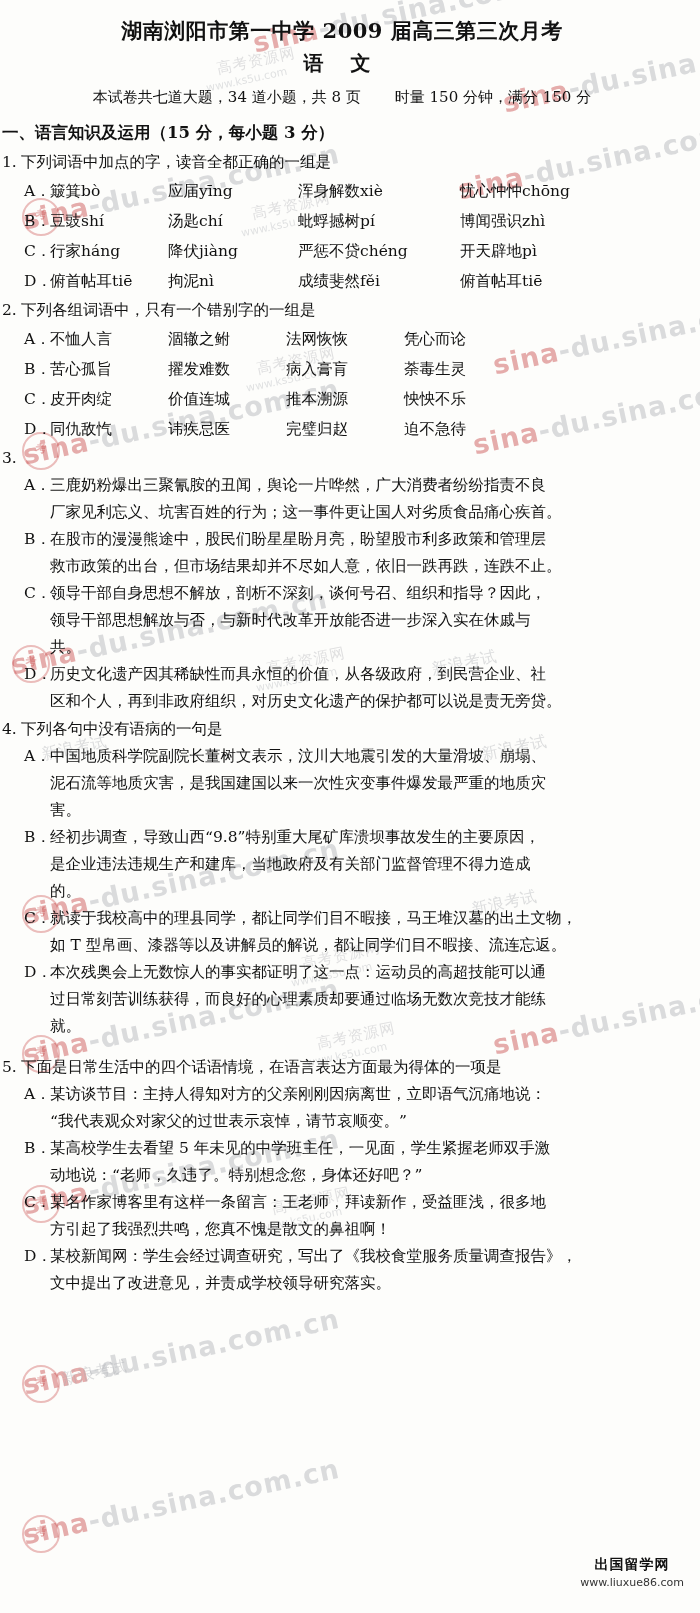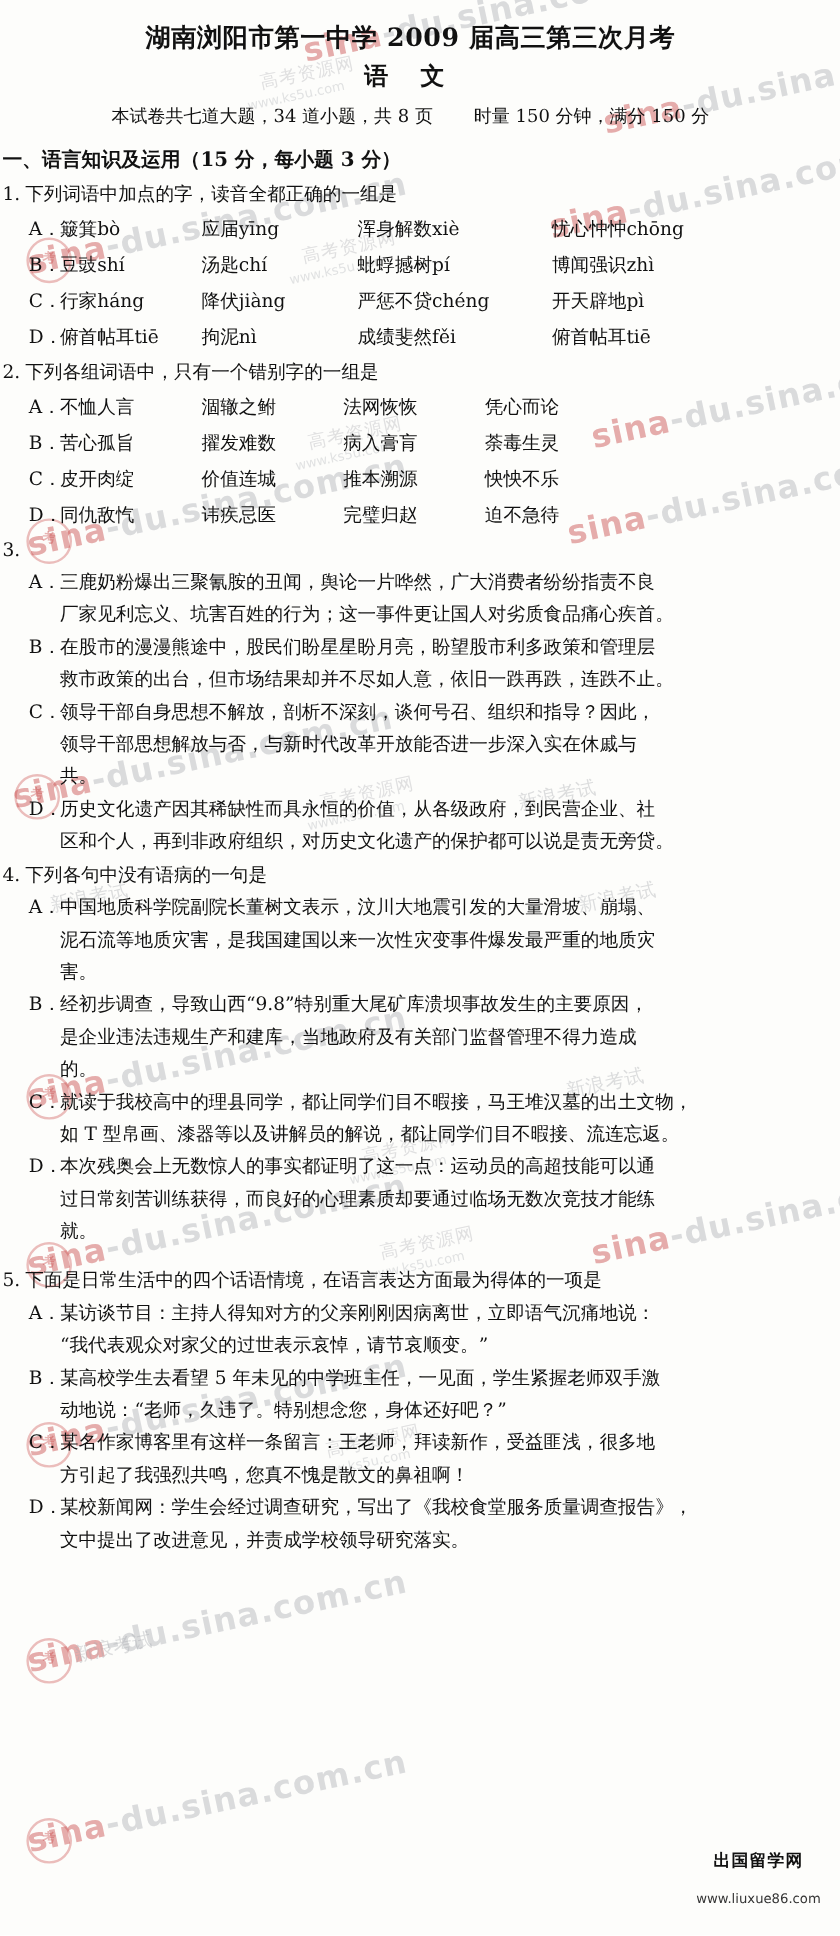--- a/index.html
+++ b/index.html
@@ -162,21 +162,21 @@
   }
   .footer-note .fn-title {
     font-size: 14px;
     font-weight: bold;
     color: #111;
     letter-spacing: 1px;
   }
   .footer-note .fn-url {
     font-size: 11px;
     color: #333;
-    margin-top: 16px;
+    margin-top: 2px;
   }
 </style>
 </head>
 <body>
 
 <div class="page">
 
   <div class="wm-layer">
     <div class="wm wm-sina" style="left:250px; top:28px; transform:rotate(-12deg);"><span class="red">sina</span><span>-du.sina.com.cn</span></div>
     <div class="wm wm-sina" style="left:500px; top:88px; transform:rotate(-12deg);"><span class="red">sina</span><span>-du.sina.com.cn</span></div>

